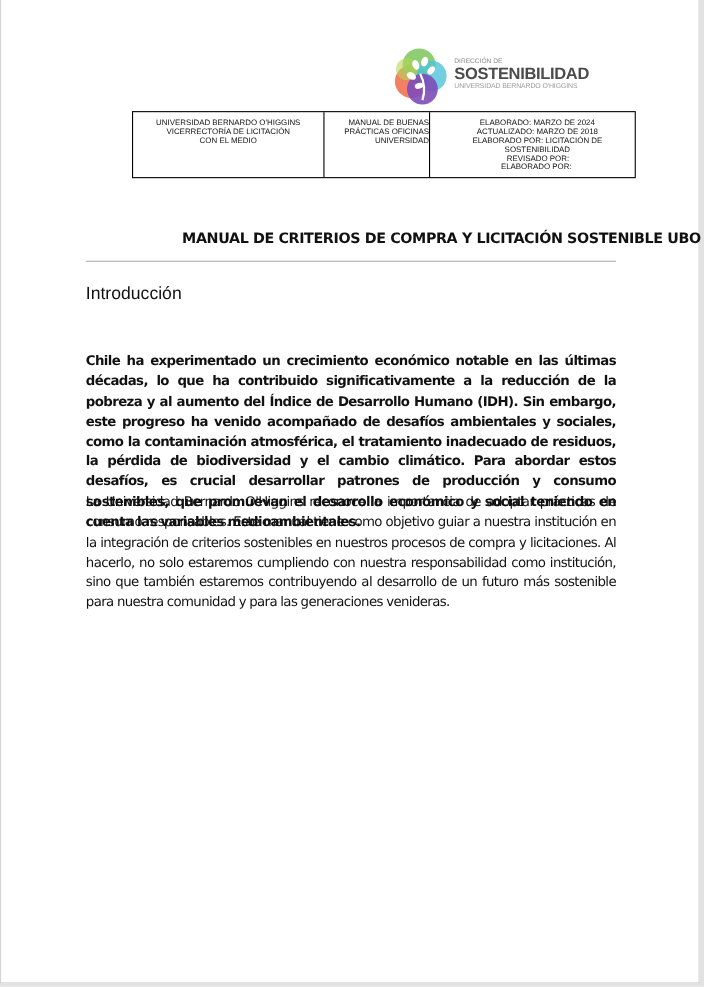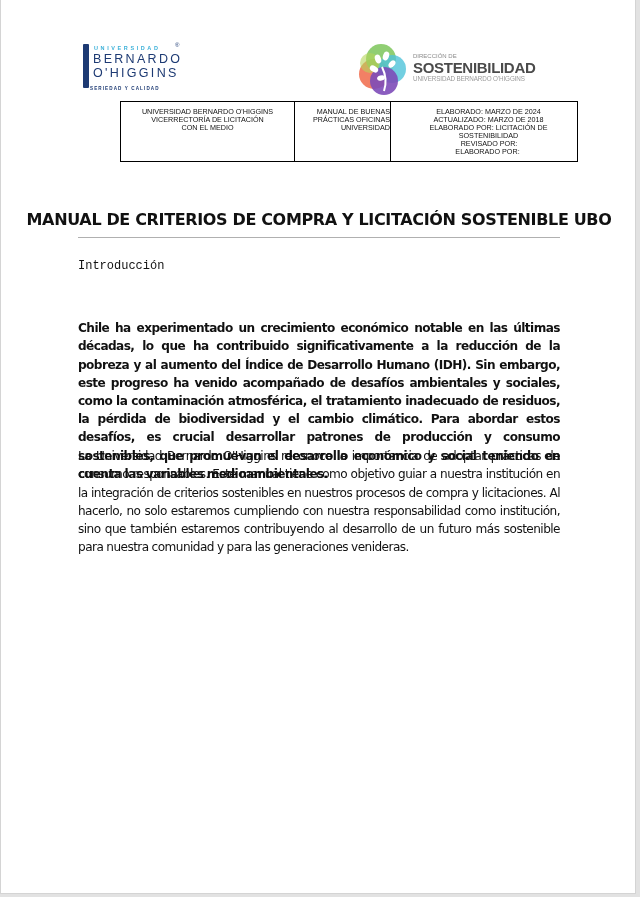--- a/index.html
+++ b/index.html
@@ -45,52 +45,44 @@
   .hdr-c1 { width: 174px; border-right: 1px solid #000; text-align: center; padding-top: 6px; }
   .hdr-c2 { width: 96px; border-right: 1px solid #000; text-align: right; padding-top: 6px; }
   .hdr-c3 { flex: 1; padding-top: 6px; padding-left: 9px; line-height: 8px; }
   .hdr-c3 .ln { display: block; white-space: nowrap; }
   .hdr-c3 .ln.l5 { padding-left: 1px; }
   .hdr-c3 .ln.l6 { margin-left: -2px; }
 
   
   .doc-title {
     position: absolute; left: 0; top: 210px; width: 636px;
-    text-align: center; font-size: 16px; font-weight: bold; color: #111;
+    text-align: right; font-size: 13px; font-weight: bold; color: #111;
     font-family: "DejaVu Sans", sans-serif; letter-spacing: -0.35px;
   }
   .rule { position: absolute; left: 77px; top: 237px; width: 482px; height: 1px; background: #b0b0b0; }
 
   .section-heading {
     position: absolute; left: 77px; top: 259px;
-    font-size: 12px; color: #111; font-family: Liberation Mono, monospace;
+    font-size: 16px; color: #111; font-family: Liberation Sans, sans-serif;
   }
 
   .para {
     position: absolute; left: 77px; width: 482px;
     font-size: 12.1px; line-height: 18.2px; color: #111;
     text-align: justify; font-family: "DejaVu Sans", sans-serif;
     letter-spacing: -0.55px; word-spacing: -0.3px;
   }
   .para.p1 { top: 307px; font-weight: bold; }
   .para.p2 { top: 435px; }
 </style>
 </head>
 <body>
 
 <div class="page">
 
-  <div class="ubo-logo">
-    <div class="ubo-bar"></div>
-    <span class="ubo-univ">UNIVERSIDAD</span>
-    <span class="ubo-reg">®</span>
-    <span class="ubo-name1">BERNARDO</span>
-    <span class="ubo-name2">O'HIGGINS</span>
-    <span class="ubo-tag">SERIEDAD Y CALIDAD</span>
-  </div>
 
   <div class="sost-logo">
     <svg class="sost-mark" viewBox="0 0 55 56">
       <circle cx="20" cy="33" r="15" fill="#f06a4a" opacity="0.85"></circle>
       <circle cx="27" cy="18" r="15" fill="#7cc55a" opacity="0.85"></circle>
       <circle cx="38" cy="28" r="14" fill="#4fc3d9" opacity="0.8"></circle>
       <circle cx="30" cy="40" r="14" fill="#7d4bb8" opacity="0.9"></circle>
       <circle cx="16" cy="22" r="10" fill="#b6d65a" opacity="0.6"></circle>
       <ellipse cx="24" cy="18" rx="3" ry="4.5" fill="#fff" transform="rotate(-20 24 18)"></ellipse>
       <ellipse cx="32" cy="15" rx="3" ry="4.5" fill="#fff" transform="rotate(20 32 15)"></ellipse>

